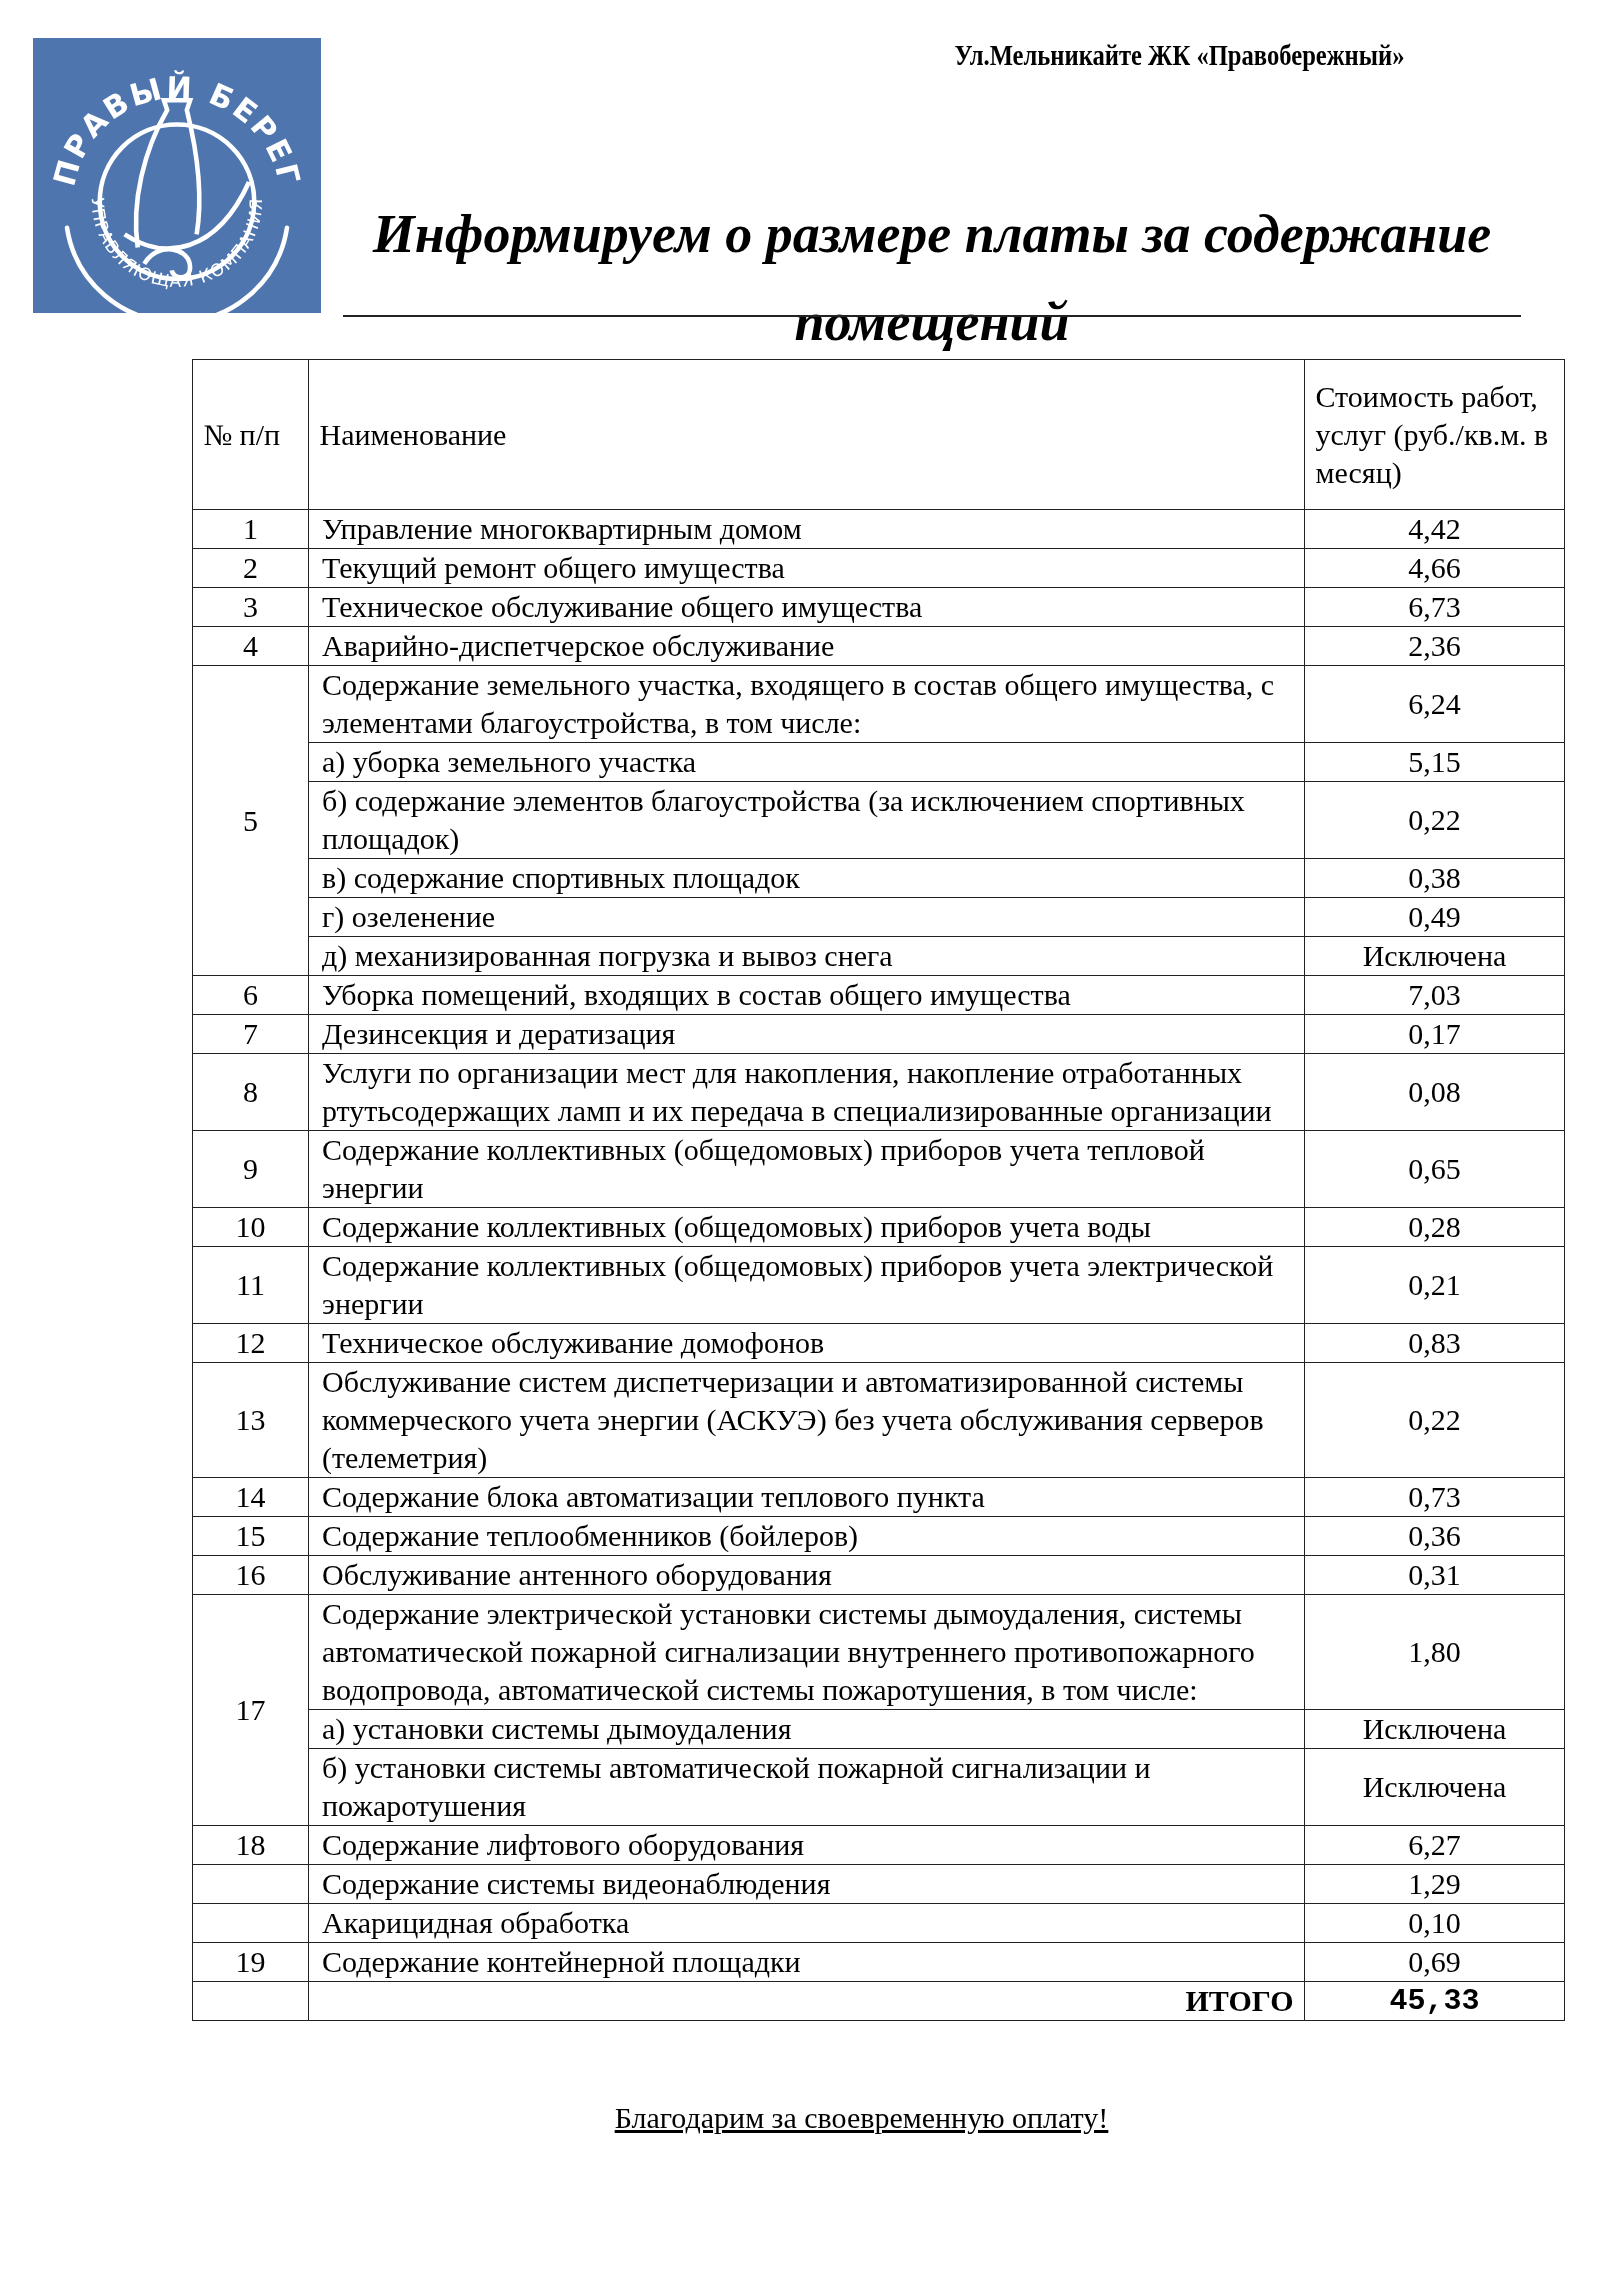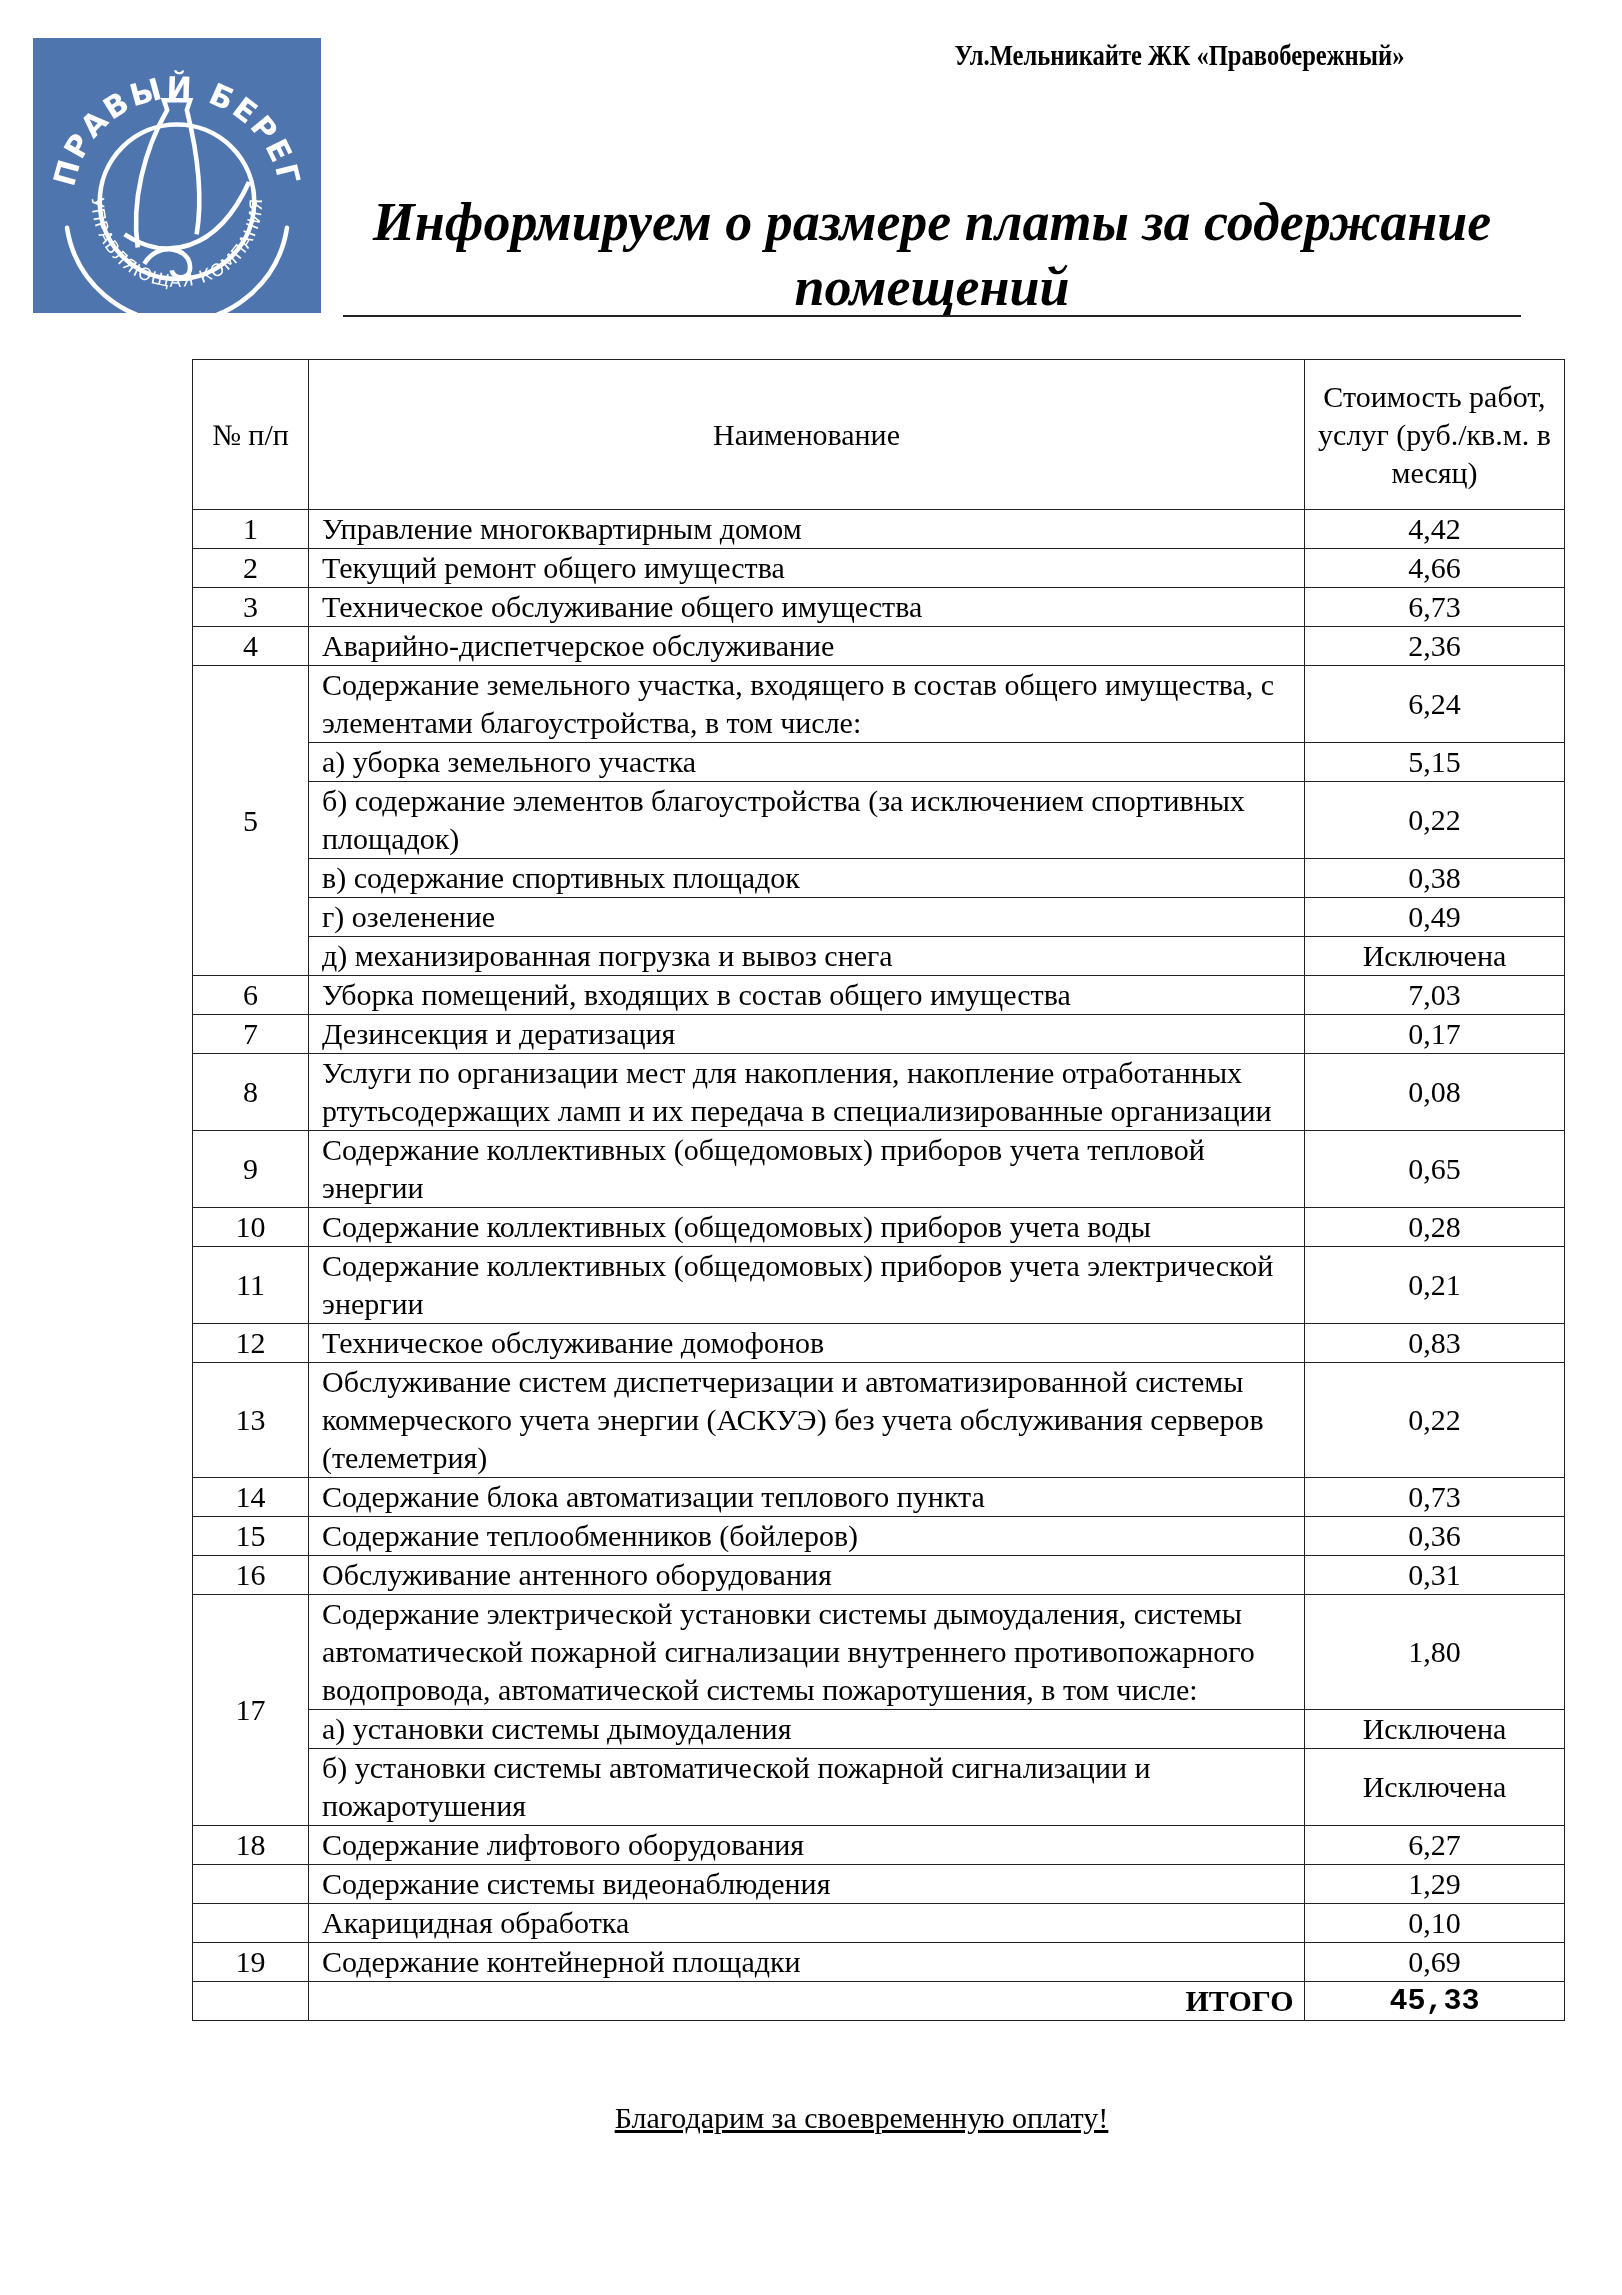--- a/index.html
+++ b/index.html
@@ -13,37 +13,37 @@
   }
   .logo svg { width: 100%; height: 100%; display: block; }
   .address {
     position: absolute; left: 922px; top: 38px; width: 628px;
     font-weight: bold; font-size: 30px; text-align: center; white-space: nowrap;
     transform: scaleX(0.82); transform-origin: left top;
   }
   .title {
     position: absolute; left: 343px; top: 190px; width: 1178px;
     font-size: 54px; font-weight: bold; font-style: italic; text-align: center;
-    line-height: 65px;
+    line-height: 88px;
   }
   .title-rule {
     position: absolute; left: 343px; top: 315px; width: 1178px; height: 2px; background: #222;
   }
   table.fees {
     position: absolute; left: 192px; top: 359px; width: 1371px;
     border-collapse: collapse; table-layout: fixed;
     font-size: 30px; line-height: 38px;
   }
   table.fees td, table.fees th {
     border: 1.3px solid #222; padding: 0 10.5px; vertical-align: middle; font-weight: normal;
   }
   table.fees col.c-num { width: 116px; }
   table.fees col.c-name { width: 996px; }
   table.fees col.c-cost { width: 260px; }
-  .th-head { height: 149px; text-align: center; }
+  .th-head { height: 149px; text-align: left; }
   .td-num { text-align: center; }
   .td-name { text-align: left; padding-left: 13px !important; }
   .td-cost { text-align: center; }
   .td-total-label { text-align: right; font-weight: bold !important; }
   .td-total-value { text-align: center; font-weight: bold !important; font-family: Liberation Mono, monospace; }
   .row { height: 39px; }
   .footer {
     position: absolute; left: 176px; top: 2101px; width: 1371px;
     text-align: center; font-size: 30px; text-decoration: underline;
   }

